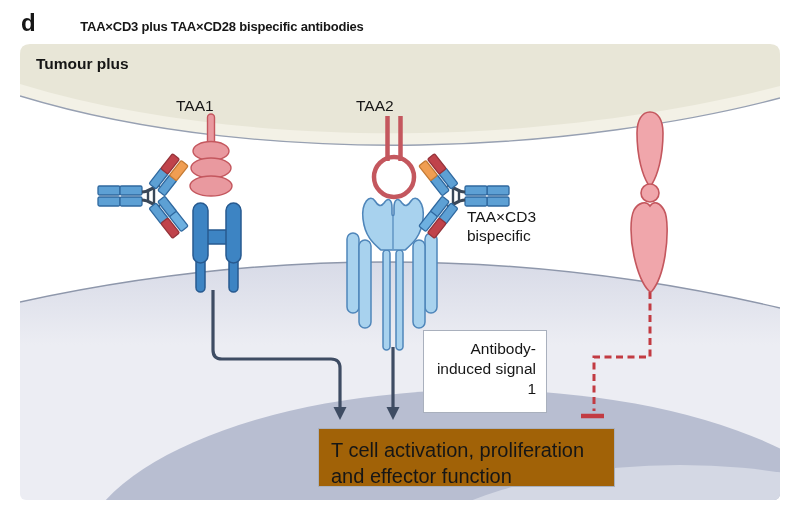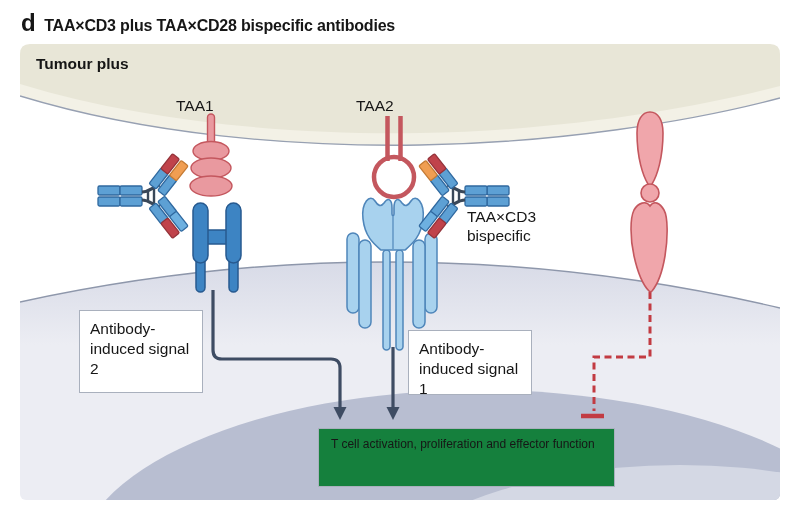--- a/index.html
+++ b/index.html
@@ -3,31 +3,31 @@
 <meta charset="utf-8">
 <style>
   html,body{margin:0;padding:0;background:#ffffff;}
   .figure{
     position:relative;width:799px;height:514px;background:#ffffff;
     font-family:"Liberation Sans", sans-serif;color:#161616;overflow:hidden;
   }
   .art{position:absolute;left:0;top:0;}
   .titlebar{position:absolute;left:21px;top:9px;display:flex;align-items:baseline;white-space:nowrap;}
   .panel-letter{font-size:24px;font-weight:700;margin-right:9px;letter-spacing:-0.5px;}
-  .fig-title{font-size:16px;font-weight:700;letter-spacing:-0.2px;}
+  .fig-title{font-size:13px;font-weight:700;letter-spacing:-0.2px;margin-left:36px;}
   .lbl{position:absolute;font-size:15.5px;line-height:1.22;}
   .lbl.bold{font-weight:700;}
   .lbl.center{}
   .note-box{
     position:absolute;background:#ffffff;border:1.3px solid #a9b0bd;
     font-size:15.5px;line-height:1.3;padding:8px 10px;box-sizing:border-box;
   }
   .outcome-box{
-    position:absolute;background:#15803d;border:1.3px solid #a9b0bd;
-    font-size:12px;line-height:1.32;padding:8px 12px;box-sizing:border-box;
+    position:absolute;background:#a16207;border:1.3px solid #a9b0bd;
+    font-size:20px;line-height:1.32;padding:8px 12px;box-sizing:border-box;
   }
 </style>
 </head>
 <body>
 
 <div class="figure">
 
   <svg class="art" width="799" height="514" viewBox="0 0 799 514">
     <defs>
       <linearGradient id="tcellGrad" x1="0" y1="255" x2="0" y2="345" gradientUnits="userSpaceOnUse">
@@ -157,19 +157,18 @@
 
   <div class="lbl bold" style="left:36px;top:55px;">Tumour plus</div>
 
   <div class="lbl center" style="left:176px;top:97px;width:70px;">TAA1</div>
 
   <div class="lbl center" style="left:356px;top:97px;width:76px;">TAA2</div>
 
 
   <div class="lbl" style="left:467px;top:208px;width:92px;">TAA×CD3 bispecific</div>
 
-  <div class="note-box" style="left:79px;top:310px;width:124px;height:83px;">Antibody-induced signal 2</div>
 
-  <div class="note-box" style="left:408px;top:330px;width:124px;height:65px;">Antibody-induced signal 1</div>
+  <div class="note-box" style="left:423px;top:330px;width:124px;height:83px;text-align:right;">Antibody-induced signal 1</div>
 
   <div class="outcome-box" style="left:318px;top:428px;width:297px;height:59px;">T cell activation, proliferation and effector function</div>
 
 </div>
 
 </body></html>

